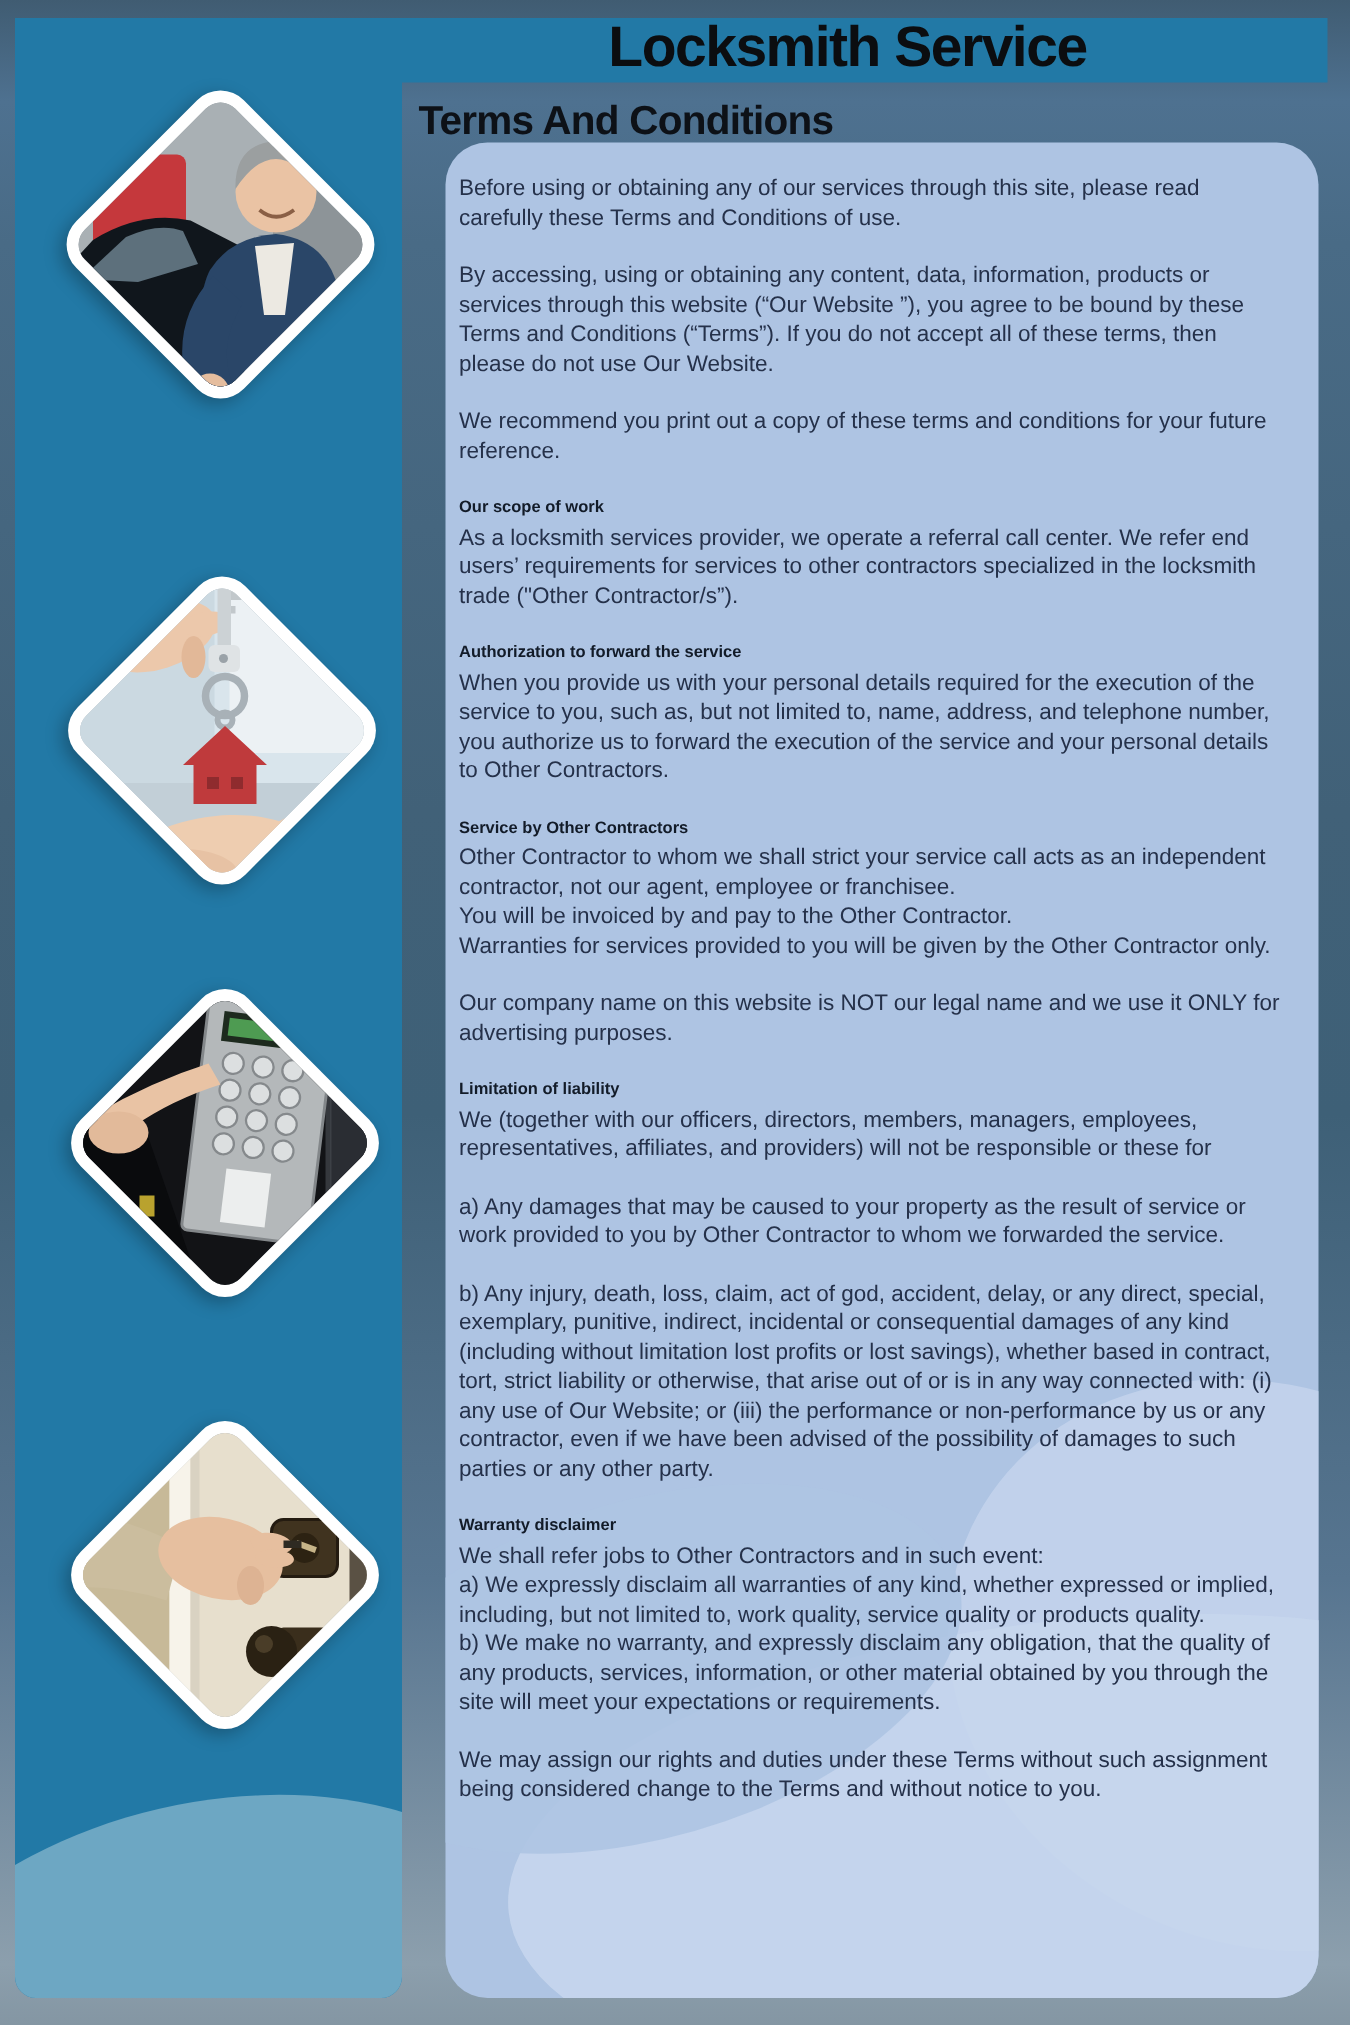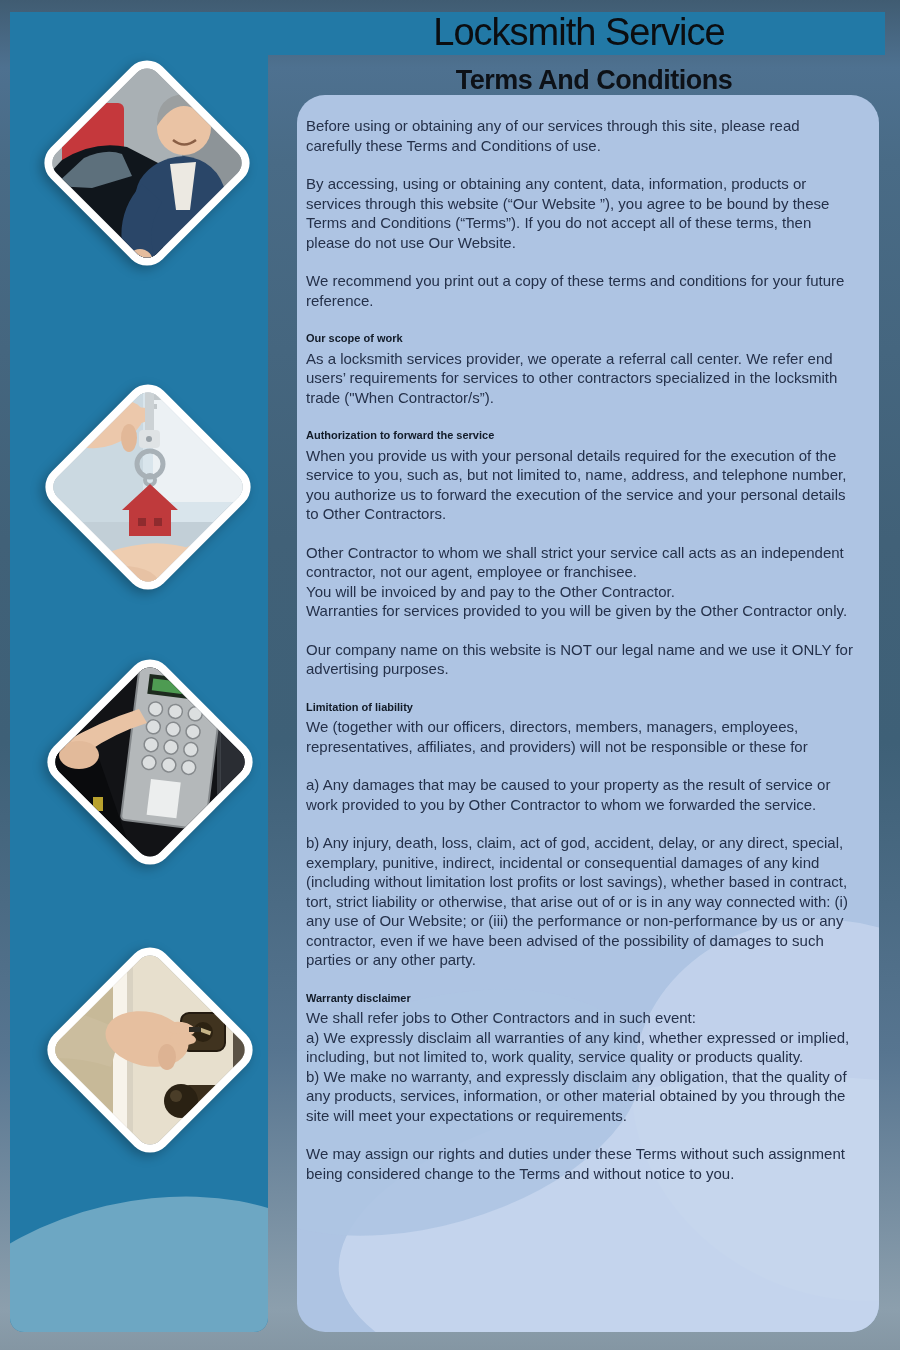--- a/index.html
+++ b/index.html
@@ -7,23 +7,23 @@
     width:900px;height:1350px;position:relative;overflow:hidden;
     font-family:"Liberation Sans",sans-serif;
     background:linear-gradient(180deg,#405c72 0%,#4e7190 5%,#496b86 12%,#416178 40%,#3e6077 55%,#577590 78%,#8c9fad 97%,#8496a3 100%);
   }
   
   .teal-band{position:absolute;left:10px;top:12px;width:875px;height:43px;background:#2279a6;}
   
   .left-panel{position:absolute;left:10px;top:12px;width:258px;height:1320px;background:#2279a6;border-radius:0 0 14px 14px;overflow:hidden;}
   .bottom-wave{position:absolute;left:-105px;top:1190px;width:470px;height:300px;background:#6da7c3;border-radius:50%;transform:rotate(-13deg);}
   
-  .page-title{position:absolute;left:288px;top:9px;width:582px;height:46px;line-height:46px;text-align:center;
-    font-size:38px;font-weight:normal;letter-spacing:-1px;color:#0b0d10;}
-  .page-subtitle{position:absolute;left:303px;top:63px;width:582px;height:34px;line-height:34px;text-align:center;
+  .page-title{position:absolute;left:274px;top:9px;width:582px;height:46px;line-height:46px;text-align:center;
+    font-size:38px;font-weight:bold;letter-spacing:-1px;color:#0b0d10;}
+  .page-subtitle{position:absolute;left:279px;top:63px;width:582px;height:34px;line-height:34px;
     font-size:27px;font-weight:bold;letter-spacing:-0.5px;color:#0d1117;}
   
   .content-box{position:absolute;left:297px;top:95px;width:582px;height:1237px;background:#aec4e3;border-radius:28px;overflow:hidden;}
   .blob{position:absolute;border-radius:50%;}
   .blob-a{left:40px;top:985px;width:760px;height:310px;background:#c7d6ed;opacity:.9;transform:rotate(-6deg);}
   .blob-b{left:330px;top:830px;width:430px;height:370px;background:#c7d6ed;opacity:.75;transform:rotate(25deg);}
   .blob-c{left:-80px;top:905px;width:430px;height:225px;background:#aec4e3;opacity:.92;transform:rotate(-16deg);}
   .terms{position:relative;z-index:2;padding:21px 23px 0 9px;font-size:15px;line-height:19.5px;color:#25314a;}
   .sec{margin:0 0 19px 0;}
   .sec-h{margin:0;font-size:11px;line-height:19.5px;font-weight:bold;color:#121b28;}
@@ -59,27 +59,28 @@
         <p class="sec-p">Before using or obtaining any of our services through this site, please read carefully these Terms and Conditions of use.</p>
       </section>
       <section class="sec">
         <p class="sec-p">By accessing, using or obtaining any content, data, information, products or services through this website (“Our Website ”), you agree to be bound by these Terms and Conditions (“Terms”). If you do not accept all of these terms, then please do not use Our Website.</p>
       </section>
       <section class="sec">
         <p class="sec-p">We recommend you print out a copy of these terms and conditions for your future reference.</p>
       </section>
       <section class="sec">
         <h3 class="sec-h">Our scope of work</h3>
-        <p class="sec-p">As a locksmith services provider, we operate a referral call center. We refer end users’ requirements for services to other contractors specialized in the locksmith trade ("When Contractor/s”).</p>
+        <p class="sec-p">As a locksmith services provider, we operate a referral call center. We refer end users’ requirements for services to other contractors specialized in the locksmith trade ("Other Contractor/s”).</p>
       </section>
       <section class="sec">
         <h3 class="sec-h">Authorization to forward the service</h3>
         <p class="sec-p">When you provide us with your personal details required for the execution of the service to you, such as, but not limited to, name, address, and telephone number, you authorize us to forward the execution of the service and your personal details to Other Contractors.</p>
       </section>
       <section class="sec">
+        <h3 class="sec-h">Service by Other Contractors</h3>
         <p class="sec-p">Other Contractor to whom we shall strict your service call acts as an independent contractor, not our agent, employee or franchisee.</p>
         <p class="sec-p">You will be invoiced by and pay to the Other Contractor.</p>
         <p class="sec-p">Warranties for services provided to you will be given by the Other Contractor only.</p>
       </section>
       <section class="sec">
         <p class="sec-p">Our company name on this website is NOT our legal name and we use it ONLY for advertising purposes.</p>
       </section>
       <section class="sec">
         <h3 class="sec-h">Limitation of liability</h3>
         <p class="sec-p">We (together with our officers, directors, members, managers, employees, representatives, affiliates, and providers) will not be responsible or these for</p>

